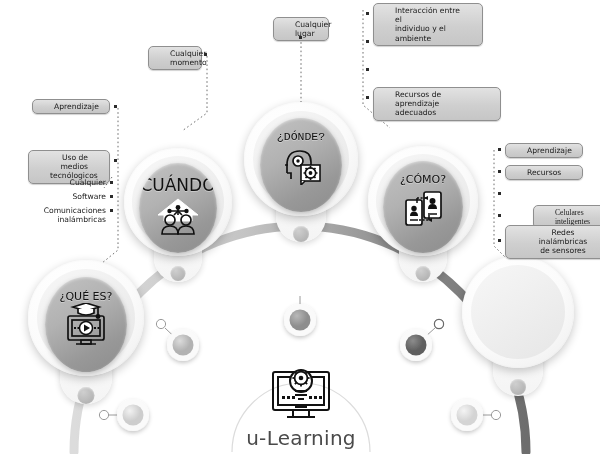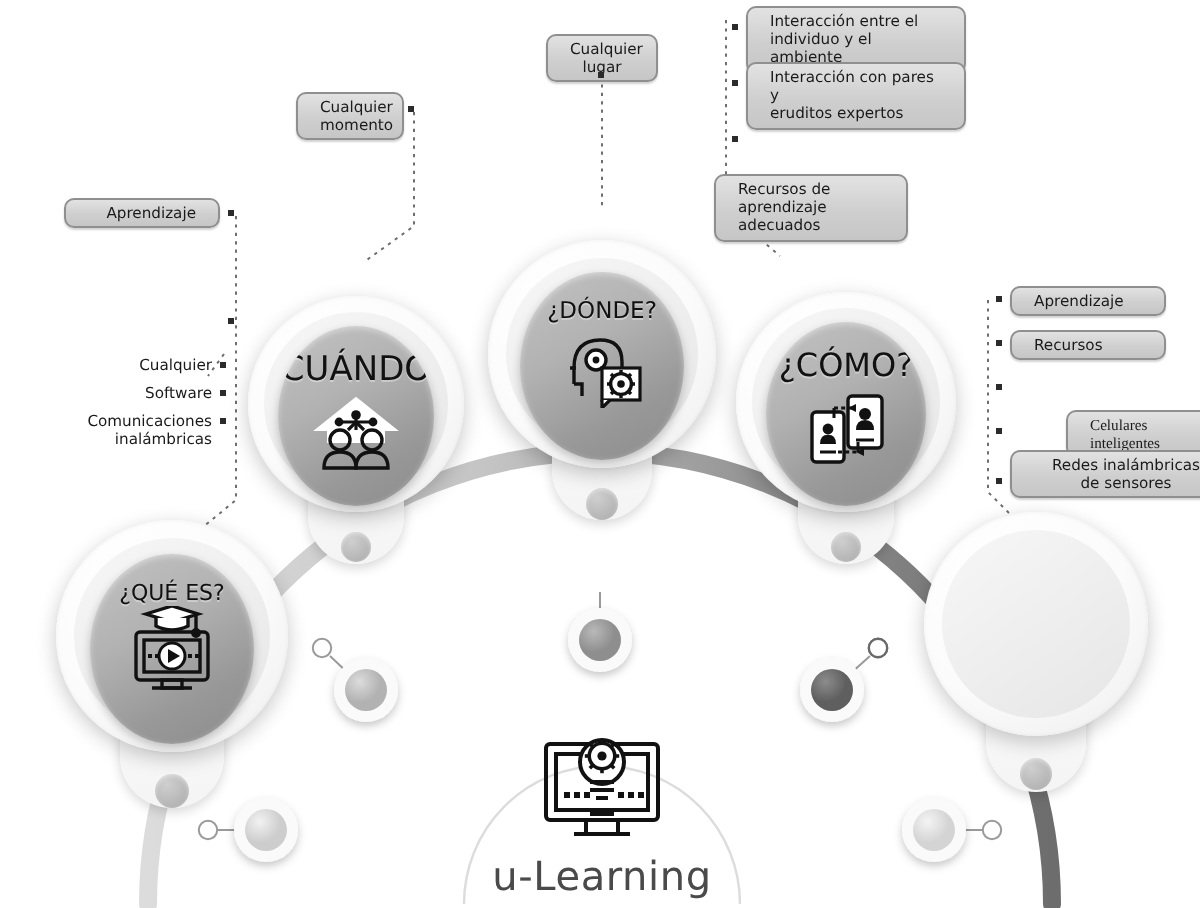--- a/index.html
+++ b/index.html
@@ -13,21 +13,21 @@
 
   
   .chip{
     position:absolute;
     background:linear-gradient(180deg,#e2e2e2 0%,#cfcfcf 55%,#c6c6c6 100%);
     border:1px solid #8f8f8f;
     border-radius:5px;
     color:#1a1a1a;
     font-size:7.6px;
     line-height:9.2px;
-    padding:2px 11px;
+    padding:2px 21px;
     box-sizing:border-box;
     white-space:pre-line;
     box-shadow:0 1px 1px rgba(0,0,0,.18);
   }
   .chip.right{text-align:left;}
   .chip.lefty{text-align:right;}
   .plaintext{
     position:absolute;
     color:#1a1a1a;font-size:7.6px;line-height:9.2px;
     white-space:pre-line;text-align:right;
@@ -236,21 +236,21 @@
             <path d="M8 39 q0 -8 8 -8 q8 0 8 8 z"></path>
             <circle cx="32" cy="25" r="5"></circle>
             <path d="M24 39 q0 -8 8 -8 q8 0 8 8 z"></path>
           </g>
         </svg>
       </div>
     </div>
     <div class="tipdot" style="top:118px;width:15px;height:15px;"></div>
   </div>
 
-  <div class="pin" style="left:244px;top:120px;width:114px;height:143px;">
+  <div class="pin" style="left:244px;top:102px;width:114px;height:143px;font-family:Liberation Mono, monospace;">
     <div class="stem" style="top:50px;width:50px;height:90px;border-radius:0 0 25px 25px;
                 background:linear-gradient(180deg,#ffffff,#f4f4f4);"></div>
     <div class="head" style="width:114px;height:114px;"></div>
     <div class="ring" style="left:9px;top:9px;width:96px;height:96px;"></div>
     <div class="disc" style="left:16px;top:16px;width:82px;height:82px;padding-top:12px;">
       <div class="plabel" style="font-size:11.5px;">¿DÓNDE?</div>
       <div class="picon">
         <svg width="48" height="42" viewBox="0 0 48 42">
           <g fill="none" stroke="#111" stroke-width="1.7">
             <path d="M10 30 L10 22 Q10 8 23 8 Q34 8 34 19 L34 24"></path>
@@ -280,21 +280,21 @@
     </div>
     <div class="tipdot" style="top:124px;width:16px;height:16px;"></div>
   </div>
 
   <div class="pin" style="left:368px;top:146px;width:110px;height:138px;">
     <div class="stem" style="top:48px;width:48px;height:88px;border-radius:0 0 24px 24px;
                 background:linear-gradient(180deg,#ffffff,#f4f4f4);"></div>
     <div class="head" style="width:110px;height:110px;"></div>
     <div class="ring" style="left:8px;top:8px;width:94px;height:94px;"></div>
     <div class="disc" style="left:15px;top:15px;width:80px;height:80px;padding-top:12px;">
-      <div class="plabel" style="font-size:16px;">¿CÓMO?</div>
+      <div class="plabel" style="font-size:11px;">¿CÓMO?</div>
       <div class="picon">
         <svg width="48" height="42" viewBox="0 0 48 42">
           <g fill="#fff" stroke="#111" stroke-width="1.7">
             <rect x="25" y="6" width="17" height="26" rx="2"></rect>
             <rect x="7" y="14" width="16" height="25" rx="2"></rect>
           </g>
           <g fill="none" stroke="#111" stroke-width="1.4">
             <path d="M29 28 h9"></path>
               <path d="M11 34 h8"></path>
           </g>
@@ -367,20 +367,22 @@
             <rect x="54" y="33" width="3" height="3"></rect>
         </g>
       </svg>
     </div>
     <div class="ctitle">u-Learning</div>
   </div>
 
   <div class="chip lefty" style="left:32px;top:99px;width:78px;">Aprendizaje</div>
   <div class="bullet" style="left:114px;top:105px;"></div>
 
+  <div class="chip lefty" style="left:28px;top:150px;width:82px;">Uso de medios
+tecnólogicos</div>
   <div class="bullet" style="left:114px;top:159px;"></div>
 
   <div class="plaintext" style="left:20px;top:178px;width:86px;">Cualquier</div>
   <div class="bullet" style="left:110px;top:181px;"></div>
 
   <div class="plaintext" style="left:20px;top:192px;width:86px;">Software</div>
   <div class="bullet" style="left:110px;top:195px;"></div>
 
   <div class="plaintext" style="left:5px;top:206px;width:101px;">Comunicaciones
 inalámbricas</div>
@@ -392,27 +394,25 @@
 
   <div class="chip" style="left:273px;top:17px;width:56px;text-align:center;">Cualquier
 lugar</div>
   <div class="bullet" style="left:299px;top:36px;"></div>
 
   <div class="bullet" style="left:366px;top:12px;"></div>
   <div class="chip right" style="left:373px;top:3px;width:110px;">Interacción entre el
 individuo y el ambiente</div>
 
   <div class="bullet" style="left:366px;top:40px;"></div>
-  <div class="chip right" style="left:373px;top:31px;width:110px;">Interacción con pares y
-eruditos expertos</div>
 
   <div class="bullet" style="left:366px;top:68px;"></div>
 
   <div class="bullet" style="left:366px;top:96px;"></div>
-  <div class="chip right" style="left:357px;top:87px;width:97px;">Recursos de aprendizaje
+  <div class="chip right" style="left:373px;top:87px;width:128px;">Recursos de aprendizaje
 adecuados</div>
 
   <div class="bullet" style="left:498px;top:148px;"></div>
   <div class="chip right" style="left:505px;top:143px;width:78px;">Aprendizaje</div>
 
   <div class="bullet" style="left:498px;top:170px;"></div>
   <div class="chip right" style="left:505px;top:165px;width:78px;">Recursos</div>
 
   <div class="bullet" style="left:498px;top:192px;"></div>
 

